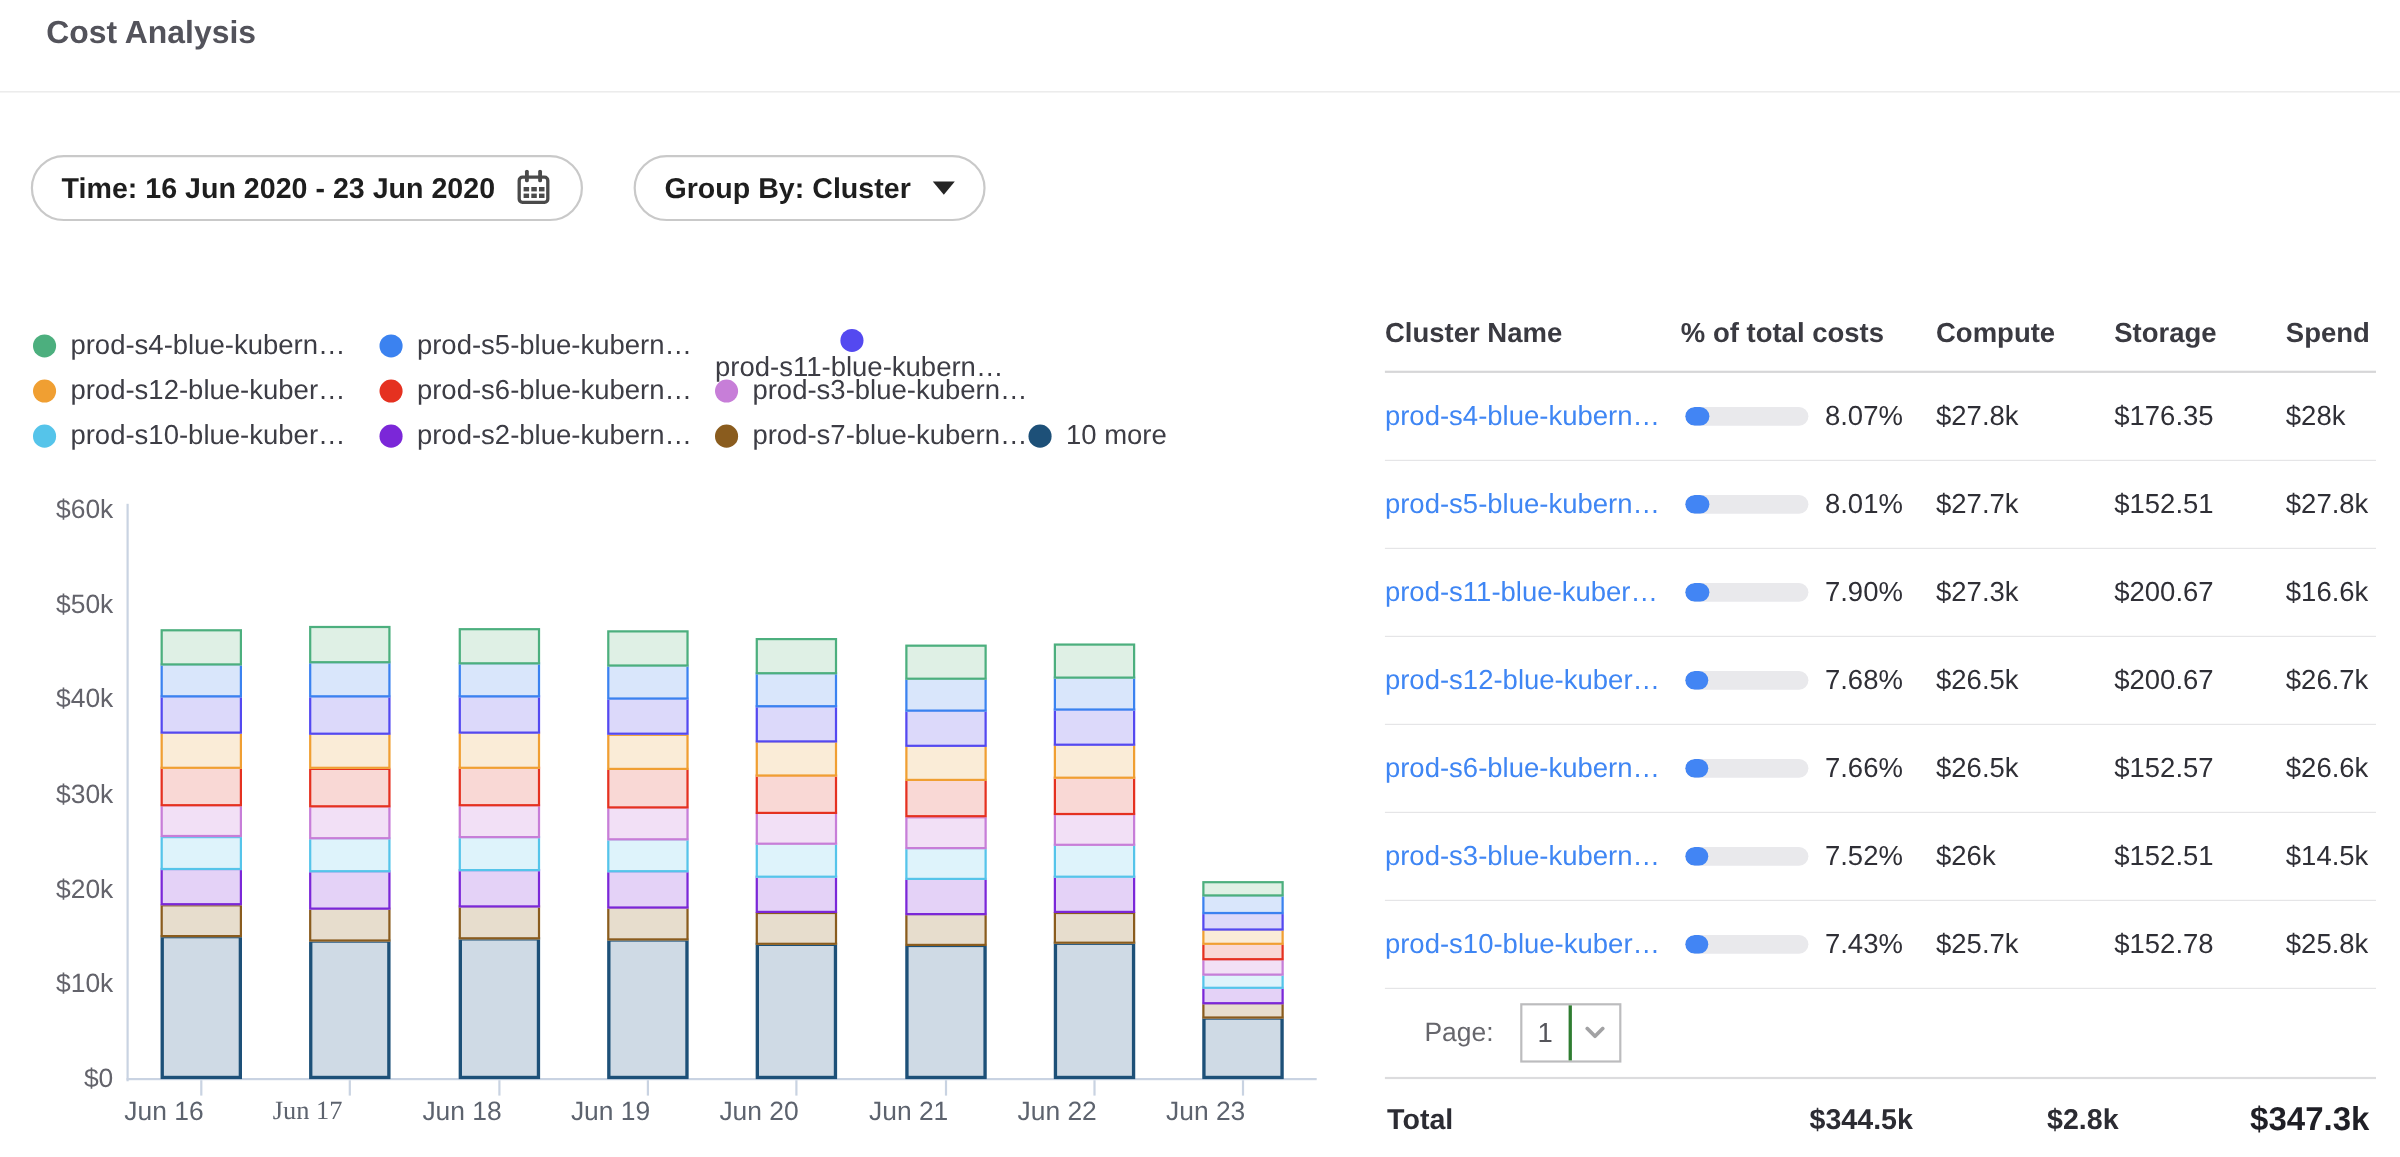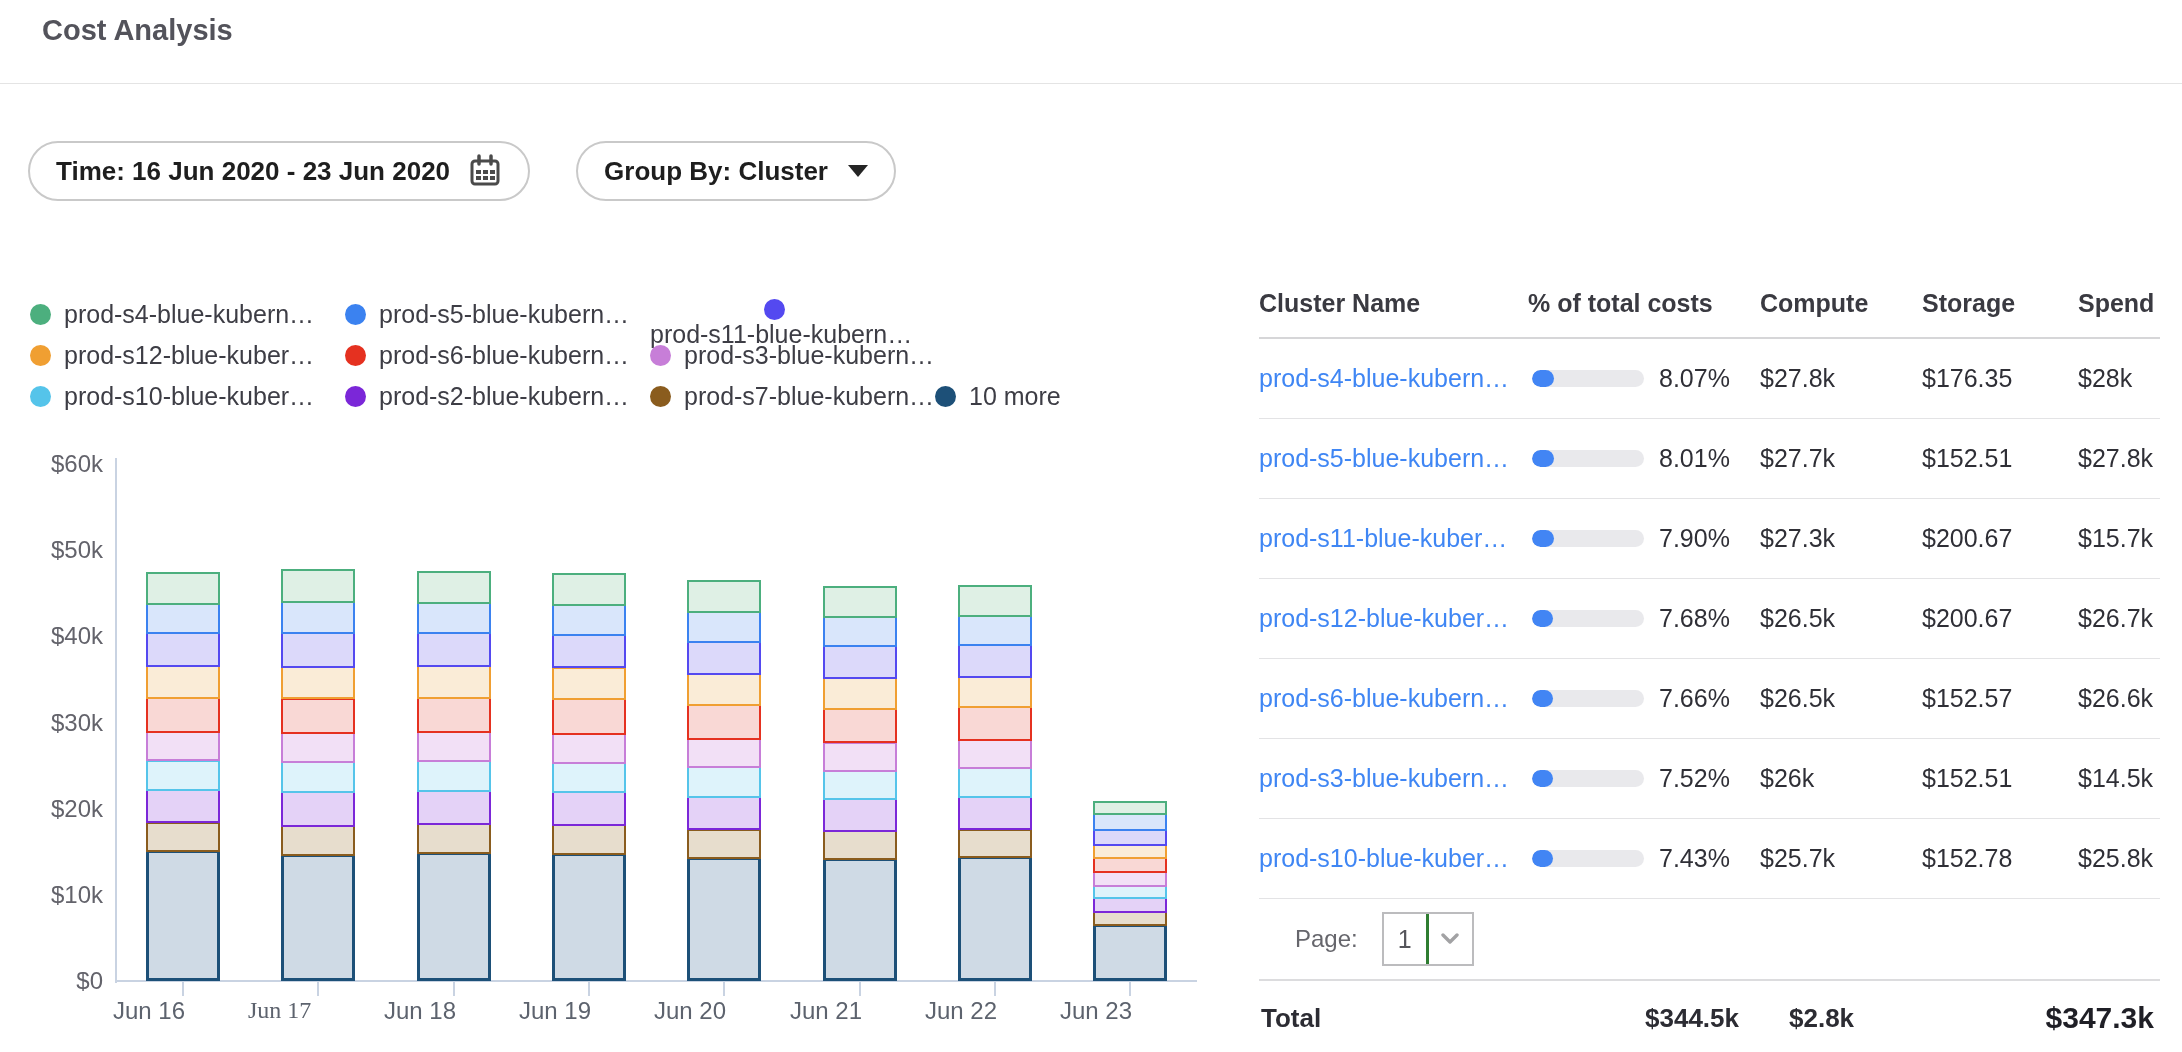--- a/index.html
+++ b/index.html
@@ -39,21 +39,21 @@
   .sel-caret{flex:1;display:flex;justify-content:center;}
   .pag-right{position:absolute;right:0;top:0;height:100%;display:flex;align-items:center;}
   .pag-range{color:#5d5d63;margin-right:58px;}
   .pag-btn{background:none;border:none;padding:0;margin:0;cursor:pointer;display:flex;align-items:center;}
   .pag-prev{margin-right:50px;}
   .pag-next{margin-right:14px;}
   .total-row{position:relative;height:74px;}
   .total-row span{position:absolute;top:50%;transform:translateY(-50%);font-weight:bold;}
   .total-label{left:2px;font-size:26px;color:#2c2c33;}
   .total-compute{left:320px;width:160px;text-align:right;font-size:26px;color:#2c2c33;}
-  .total-storage{left:530px;width:137px;text-align:left;font-size:26px;color:#2c2c33;}
+  .total-storage{left:530px;width:137px;text-align:right;font-size:26px;color:#2c2c33;}
   .total-spend{right:6px;font-size:30px;color:#1f1f26;}
 </style>
 </head>
 <body>
 
 <div class="page">
 
   <div class="page-title">Cost Analysis</div>
   <div class="header-divider"></div>
 
@@ -267,21 +267,21 @@
         <div class="t-row">
           <div><span class="cluster-link">prod-s11-blue-kuber…</span></div>
           <div class="pct-cell">
             <span class="pbar">
               <span class="pfill" style="width: 22px;"></span>
             </span>
             <span>7.90%</span>
           </div>
           <div>$27.3k</div>
           <div>$200.67</div>
-          <div>$15.7k</div>
+          <div>$16.6k</div>
         </div>
         <div class="t-row">
           <div><span class="cluster-link">prod-s12-blue-kuber…</span></div>
           <div class="pct-cell">
             <span class="pbar">
               <span class="pfill" style="width: 21px;"></span>
             </span>
             <span>7.68%</span>
           </div>
           <div>$26.5k</div>

